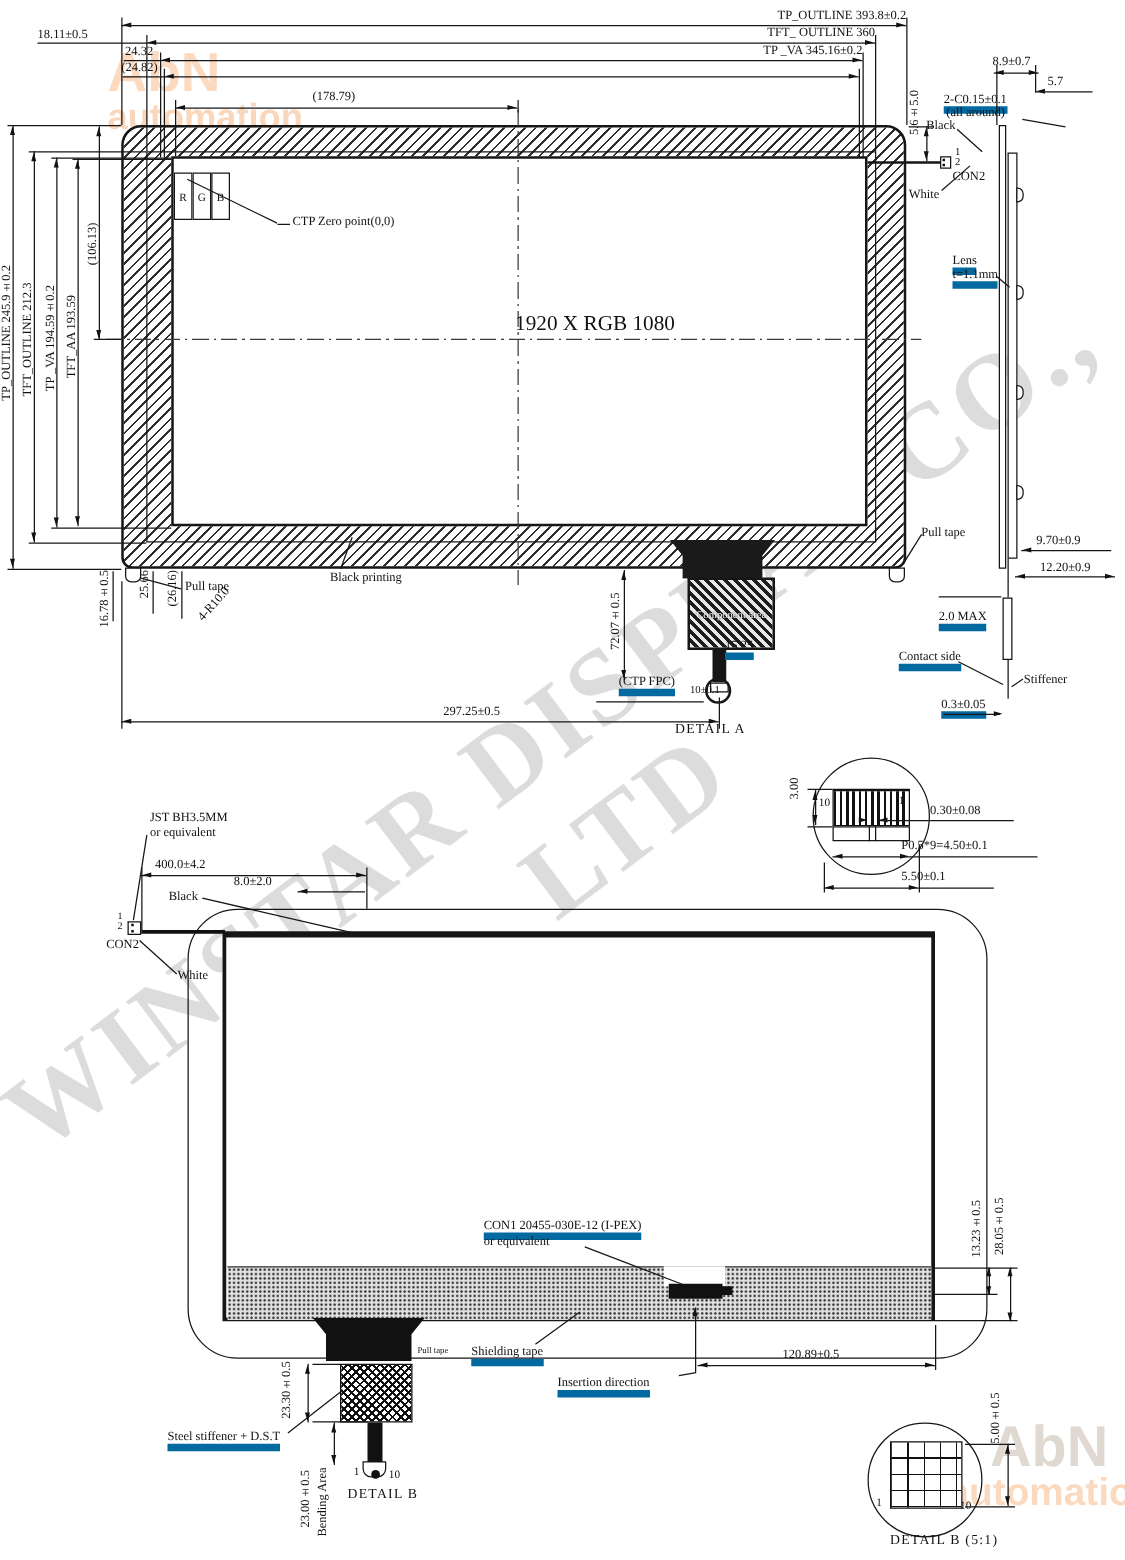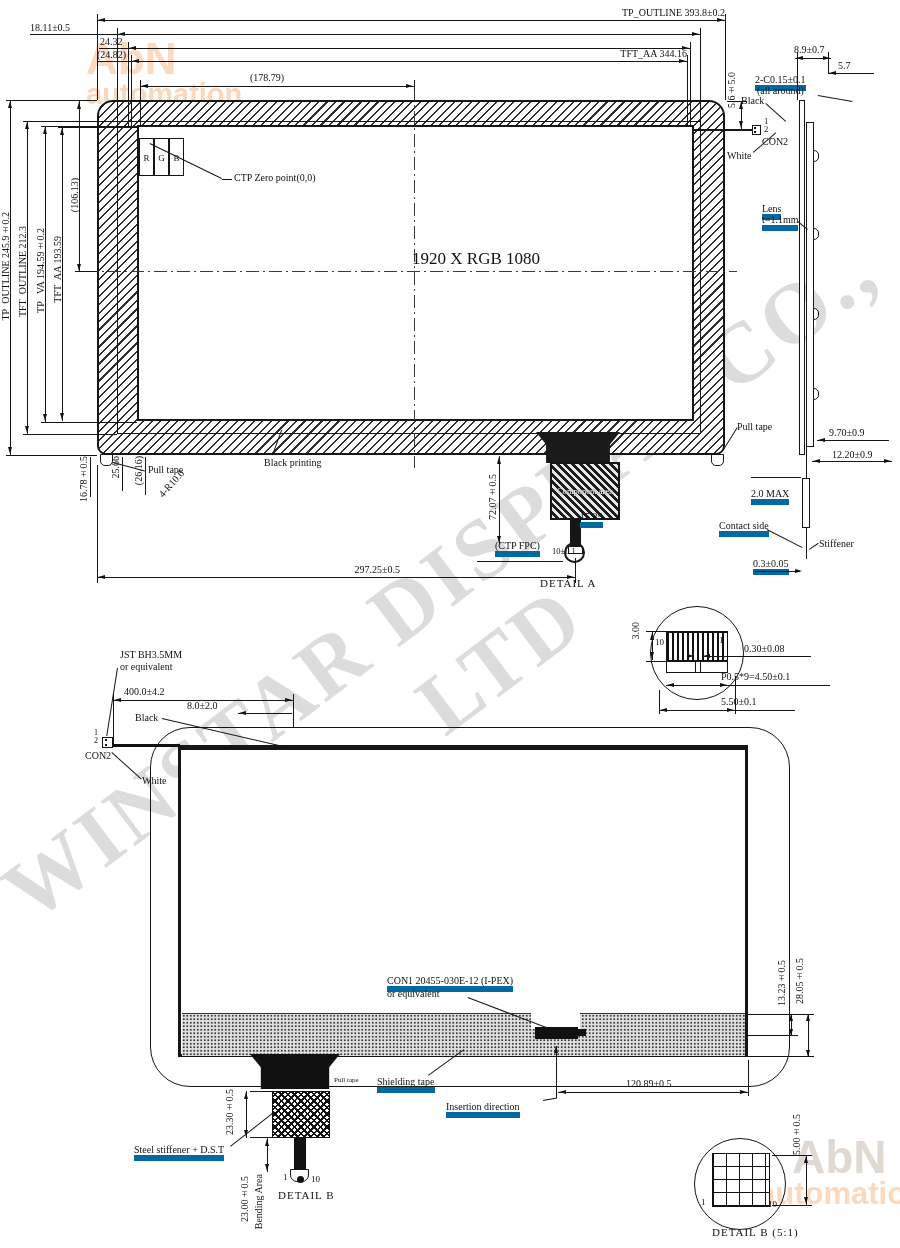--- a/index.html
+++ b/index.html
@@ -68,31 +68,32 @@
 
   <div class="hl" style="left:97px;top:20px;width:628px"></div>
   <div class="aw aL" style="left:98px;top:17.5px"></div>
   <div class="aw aR" style="left:717px;top:17.5px"></div>
   <div class="t tc" style="left:97px;top:7px;width:628px">TP_OUTLINE 393.8±0.2</div>
 
   <div class="hl" style="left:30px;top:34px;width:670px"></div>
   <div class="aw aL" style="left:118px;top:31.5px"></div>
   <div class="aw aR" style="left:692px;top:31.5px"></div>
   <div class="t" style="left:30px;top:22px">18.11±0.5</div>
+  <div class="t tc" style="left:117px;top:21px;width:583px">TFT_ OUTLINE 360</div>
 
   <div class="hl" style="left:99px;top:48px;width:591px"></div>
   <div class="aw aL" style="left:129px;top:45.5px"></div>
   <div class="aw aR" style="left:682px;top:45.5px"></div>
   <div class="t" style="left:100px;top:36px">24.32</div>
+  <div class="t tc" style="left:128px;top:35px;width:562px">TP _VA 345.16±0.2</div>
 
   <div class="hl" style="left:98px;top:61px;width:589px"></div>
   <div class="aw aL" style="left:132px;top:58.5px"></div>
   <div class="aw aR" style="left:679px;top:58.5px"></div>
   <div class="t" style="left:97px;top:49px">(24.82)</div>
-  <div class="t tc" style="left:131px;top:48px;width:556px">TFT_AA 344.16</div>
 
   <div class="hl" style="left:140px;top:86px;width:274px"></div>
   <div class="aw aL" style="left:141px;top:83.5px"></div>
   <div class="aw aR" style="left:406px;top:83.5px"></div>
   <div class="t" style="left:250px;top:72px">(178.79)</div>
 
   <div class="vl" style="left:97px;top:14px;height:86px"></div>
   <div class="vl" style="left:117px;top:28px;height:93px"></div>
   <div class="vl" style="left:128px;top:42px;height:84px"></div>
   <div class="vl" style="left:131px;top:55px;height:71px"></div>

